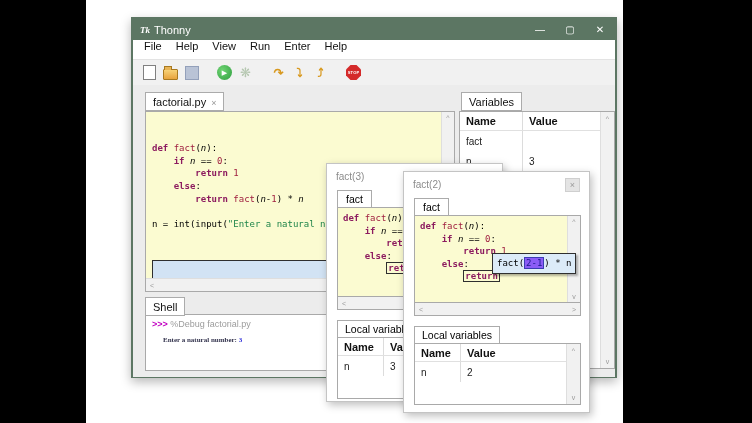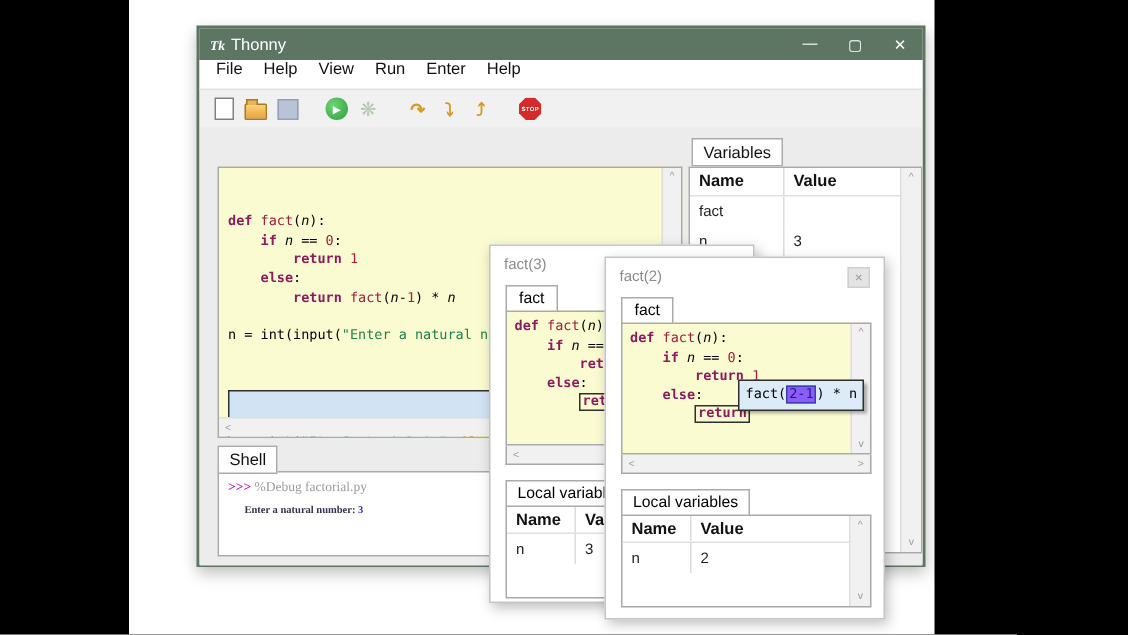--- a/index.html
+++ b/index.html
@@ -60,21 +60,21 @@
        display:flex;flex-direction:column;justify-content:space-between;align-items:center;
        font-size:7px;color:#9a9a9a;padding:2px 0;box-sizing:border-box}
   .hsb{position:absolute;left:0;right:0;bottom:0;height:13px;background:#f1f1f1;border-top:1px solid #dedede;
        display:flex;justify-content:space-between;align-items:center;font-size:7px;color:#9a9a9a;
        padding:0 4px;box-sizing:border-box}
   .vsb-full{bottom:0}
 
   
   .shell-panel{position:absolute;left:12px;top:229px;width:310px;height:57px;box-sizing:border-box;
                border:1px solid #a9a9a9;background:#fff;overflow:hidden}
-  .shell-line1{padding:4px 0 0 6px;font-family:Liberation Serif, serif;font-size:9px;white-space:pre}
+  .shell-line1{padding:4px 0 0 6px;font-family:Liberation Sans, sans-serif;font-size:9px;white-space:pre}
   .shell-prompt{color:#c000c0;font-weight:bold}
   .shell-cmd{color:#9c9c9c}
   .shell-io{margin-top:7px;padding-left:17px;font-family:Liberation Serif, serif;font-size:7px;
             font-weight:bold;color:#33334d;white-space:pre}
   .shell-input{color:#2d2dd8}
 
   
   .vars-panel{position:absolute;left:326px;top:26px;width:156px;height:258px;box-sizing:border-box;
               border:1px solid #a9a9a9;background:#fff;overflow:hidden}
   .vtable{position:relative}
@@ -163,20 +163,23 @@
       <div class="tb-ic ic-step">⤵</div>
       <div class="tb-ic ic-step">⤴</div>
       <div class="tb-gap"></div>
       <div class="tb-ic">
           <span class="ic-stop">STOP</span>
         </div>
     </div>
 
     <div class="content">
 
+      <div class="tab" style="left:12px;top:7px">
+        <span>factorial.py</span><span class="tab-close">×</span>
+      </div>
       <div class="editor-panel">
         <div class="code editor-code">
           <div><div class="codeline"><span class="c-kw">def</span><span class="c-pl"> </span><span class="c-fn">fact</span><span class="c-pl">(</span><span class="c-arg">n</span><span class="c-pl">):</span></div><div class="codeline"><span class="c-pl">    </span><span class="c-kw">if</span><span class="c-pl"> </span><span class="c-arg">n</span><span class="c-pl"> == </span><span class="c-num">0</span><span class="c-pl">:</span></div><div class="codeline"><span class="c-pl">        </span><span class="c-kw">return</span><span class="c-pl"> </span><span class="c-num">1</span></div><div class="codeline"><span class="c-pl">    </span><span class="c-kw">else</span><span class="c-pl">:</span></div><div class="codeline"><span class="c-pl">        </span><span class="c-kw">return</span><span class="c-pl"> </span><span class="c-fn">fact</span><span class="c-pl">(</span><span class="c-arg">n</span><span class="c-pl">-</span><span class="c-num">1</span><span class="c-pl">) * </span><span class="c-arg">n</span></div><div class="codeline"></div><div class="codeline"><span class="c-pl">n = int(input(</span><span class="c-str">"Enter a natural number: "</span><span class="c-pl">))</span></div></div>
           <div class="active-box">
             <div class="codeline"><span class="c-pl">  print(</span><span class="c-str">"Its factorial is"</span><span class="c-pl">, </span><span class="c-hl">fact(3)</span><span class="c-pl">)</span></div>
           </div>
         </div>
         <div class="vsb">
           <span>^</span>
           <span>v</span>

